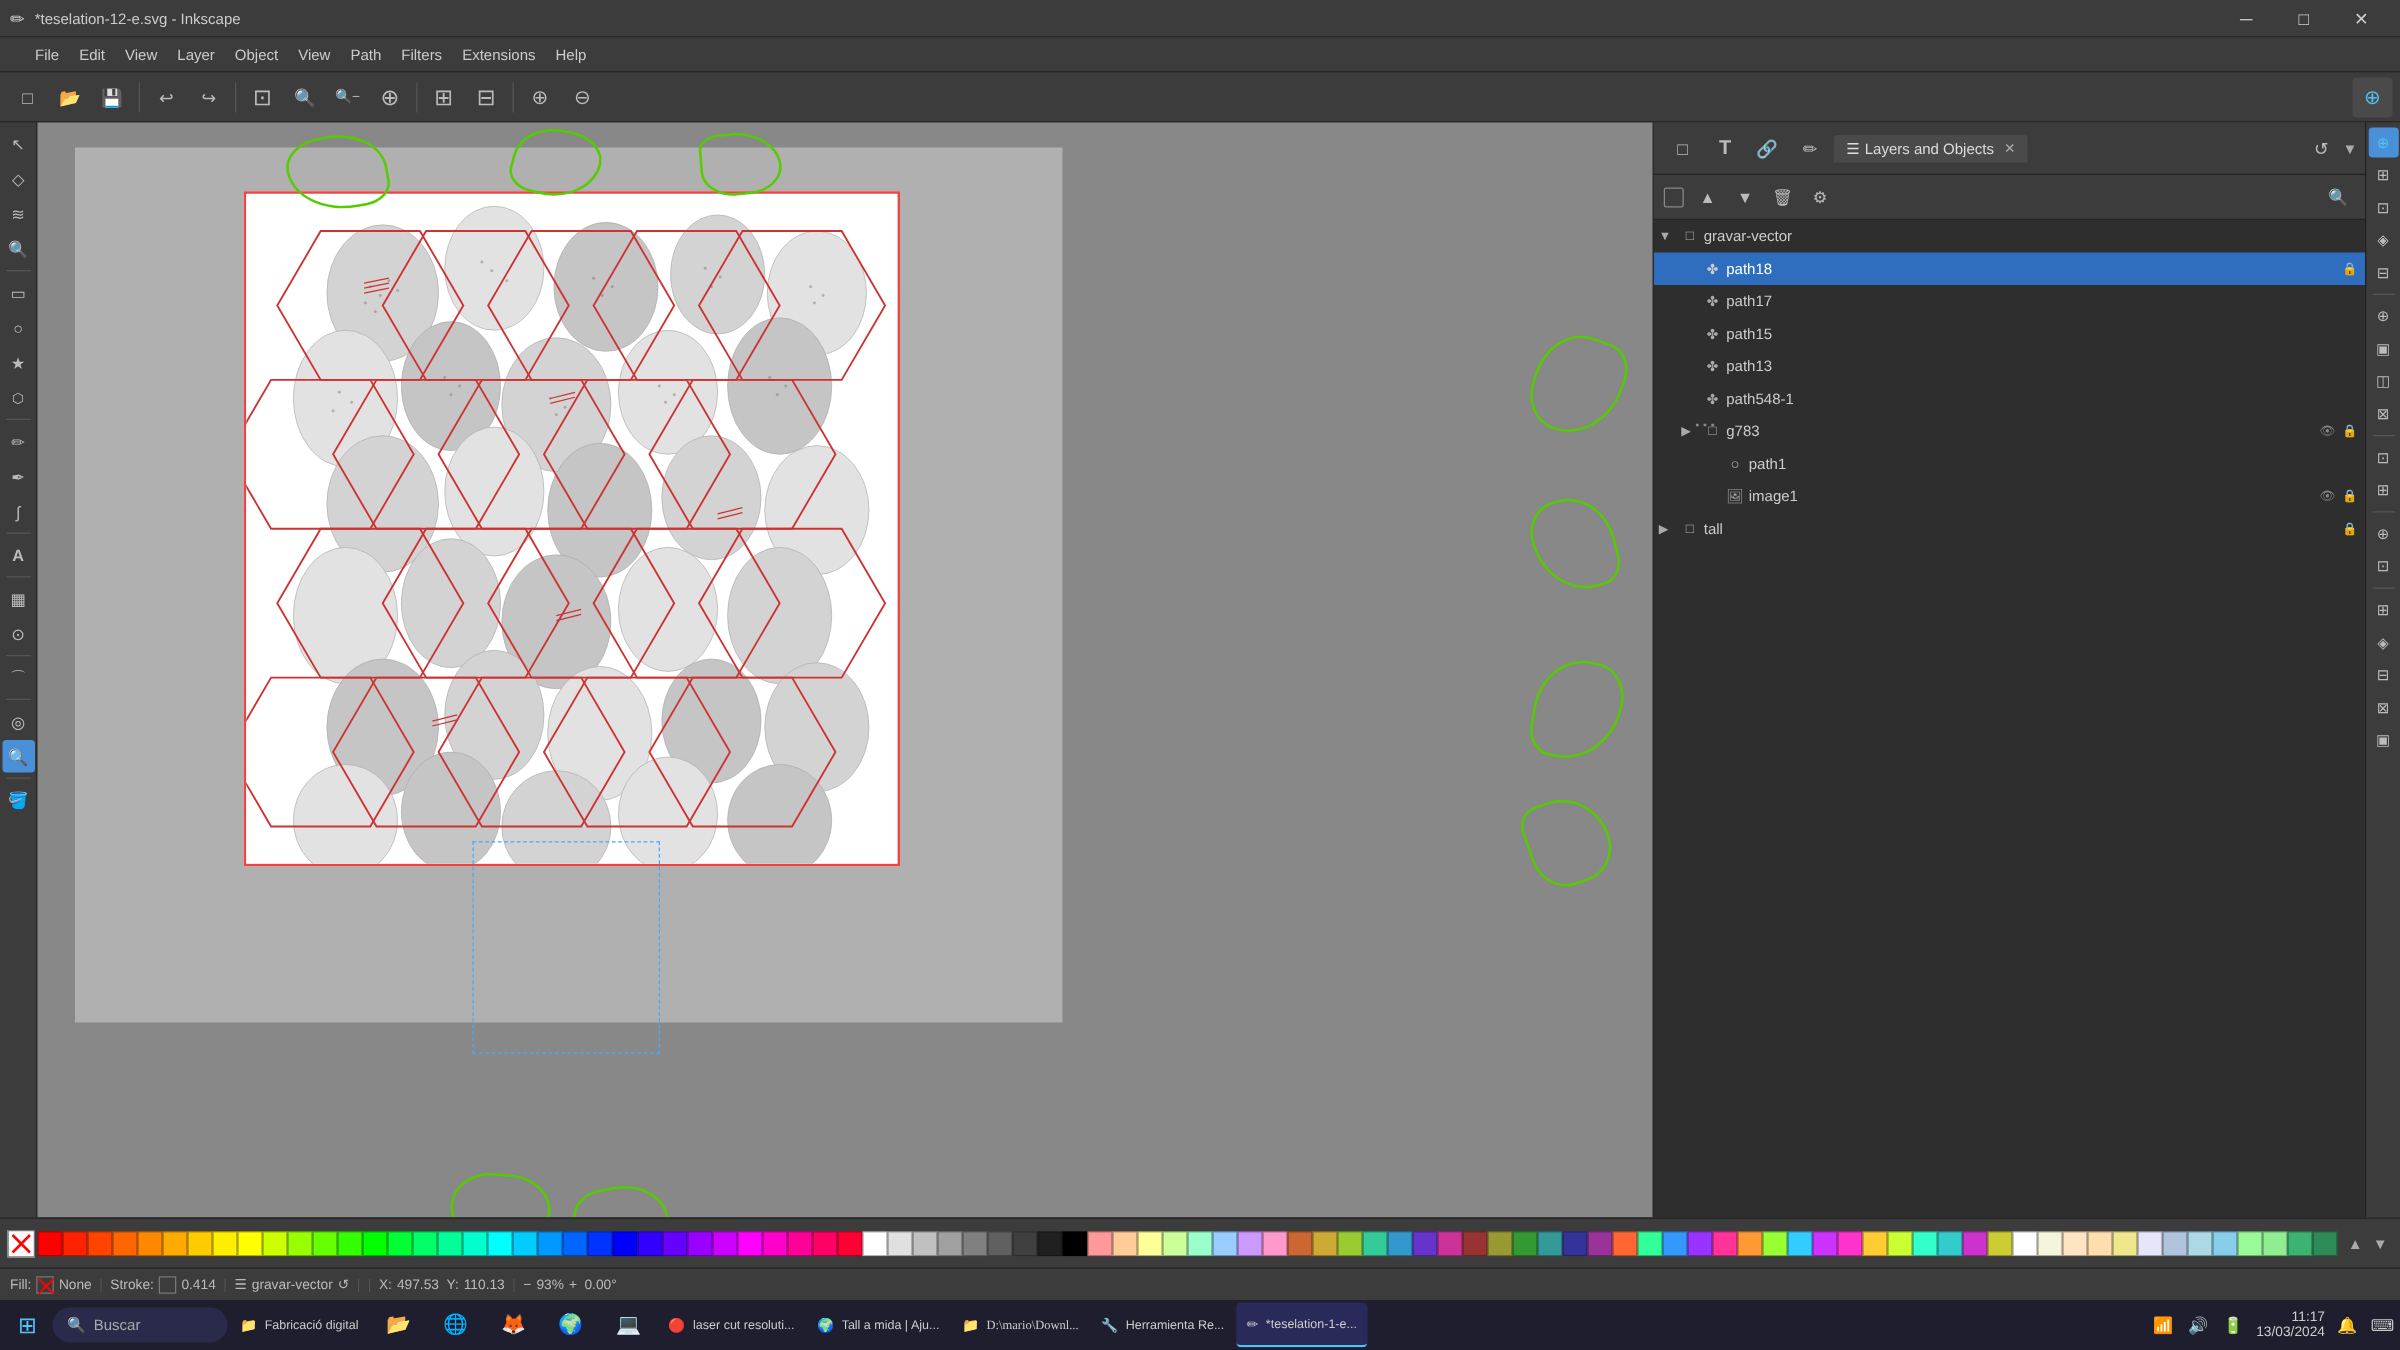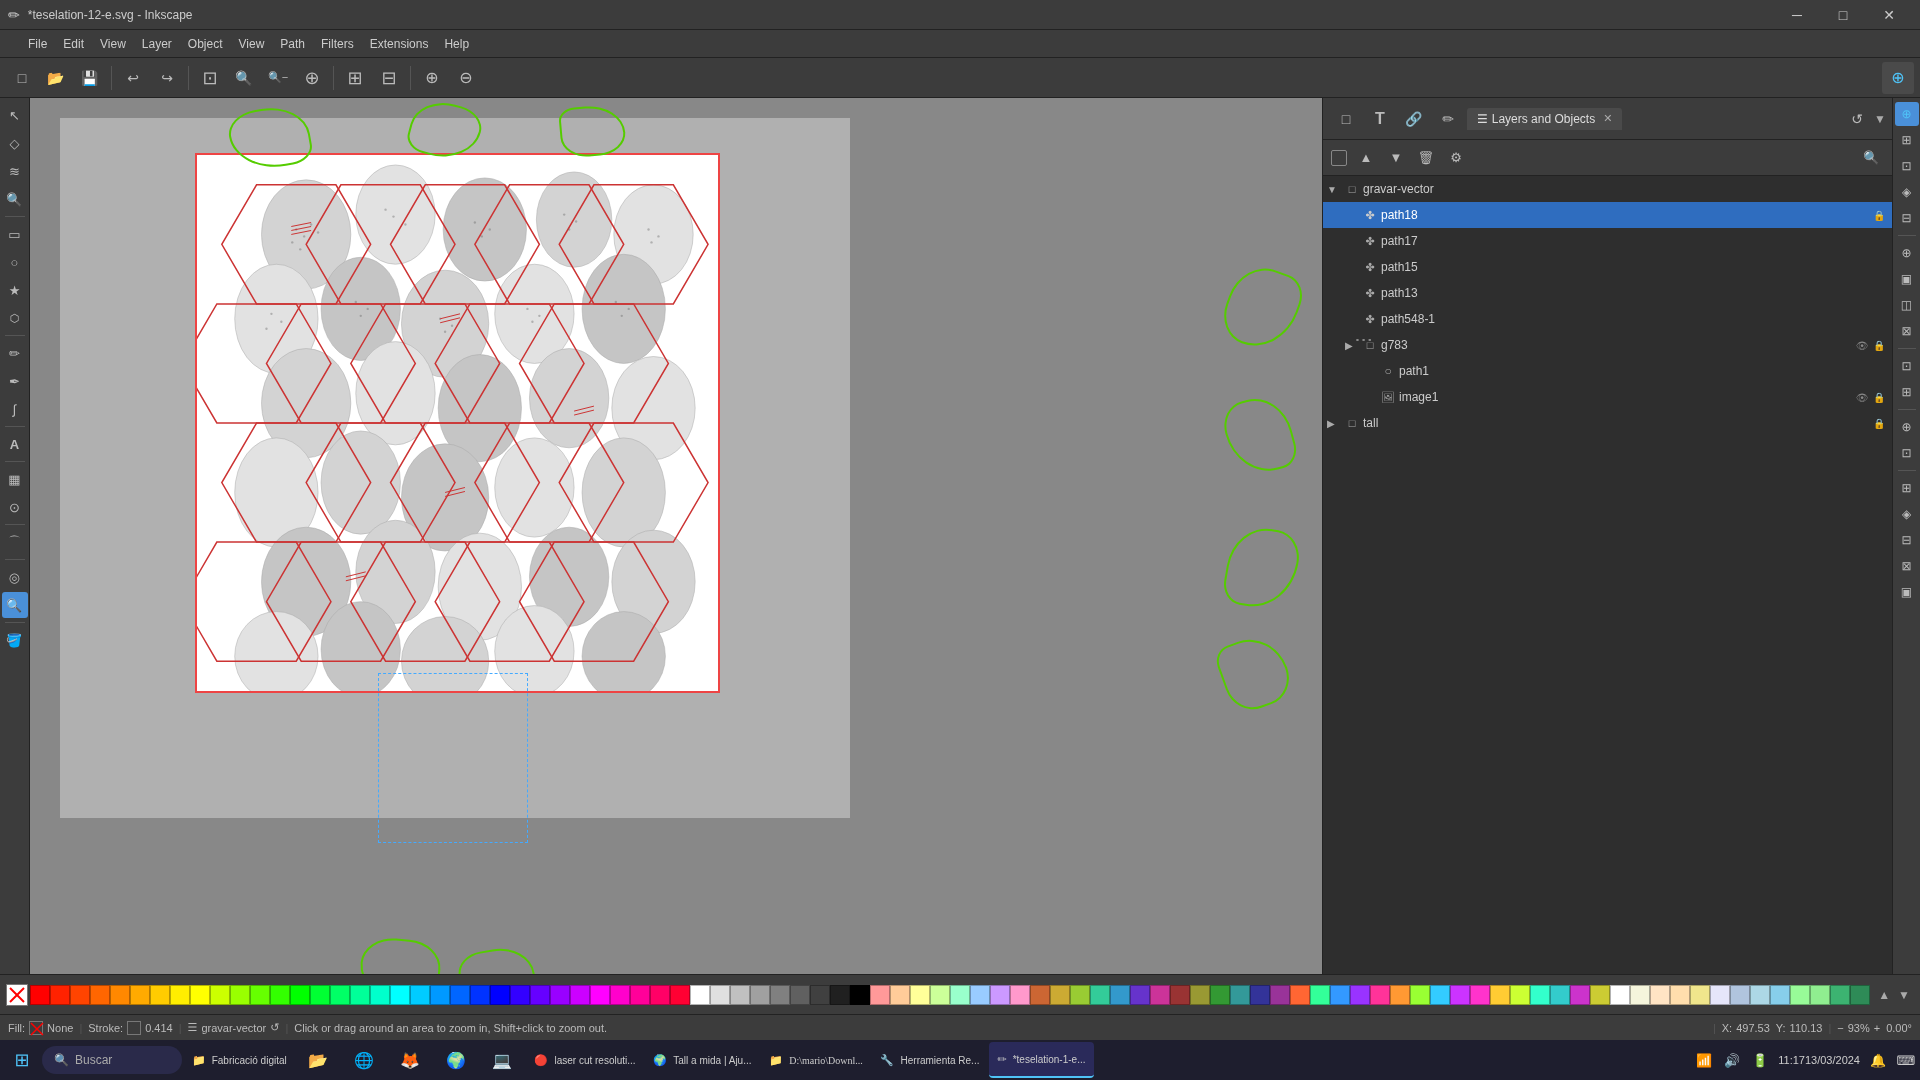--- a/index.html
+++ b/index.html
@@ -753,21 +753,20 @@
       <div class="fill-box" style="background:transparent;"></div>
       <span>0.414</span>
     </div>
     <span class="status-sep">|</span>
     <div style="display:flex; align-items:center; gap:4px;">
       <span>☰</span>
       <span>gravar-vector</span>
       <span style="cursor:pointer;">↺</span>
     </div>
     <span class="status-sep">|</span>
-    <span style="flex:1; overflow:hidden; white-space:nowrap;">Click or drag around an area to zoom in, Shift+click to zoom out.</span>
     <span class="status-sep">|</span>
     <div style="display:flex; align-items:center; gap:4px;">
       <span>X:</span>
       <span>497.53</span>
     </div>
     <div style="display:flex; align-items:center; gap:4px;">
       <span>Y:</span>
       <span>110.13</span>
     </div>
     <span class="status-sep">|</span>
@@ -814,20 +813,20 @@
     <span style="font-size:10px;">Herramienta Re...</span>
   </div>
   <div class="taskbar-app active">
     <span>✏</span>
     <span style="font-size:10px;">*teselation-1-e...</span>
   </div>
   <div id="taskbar-right">
     <div class="taskbar-icon">📶</div>
     <div class="taskbar-icon">🔊</div>
     <div class="taskbar-icon">🔋</div>
-    <div style="display:flex; flex-direction:row; align-items:flex-end; cursor:pointer;">
+    <div style="display:flex; flex-direction:column; align-items:flex-end; cursor:pointer;">
       <span style="font-size:11px;">11:17</span>
       <span style="font-size:11px;">13/03/2024</span>
     </div>
     <div class="taskbar-icon">🔔</div>
     <div class="taskbar-icon">⌨</div>
   </div>
 </div>
 
 </body></html>

